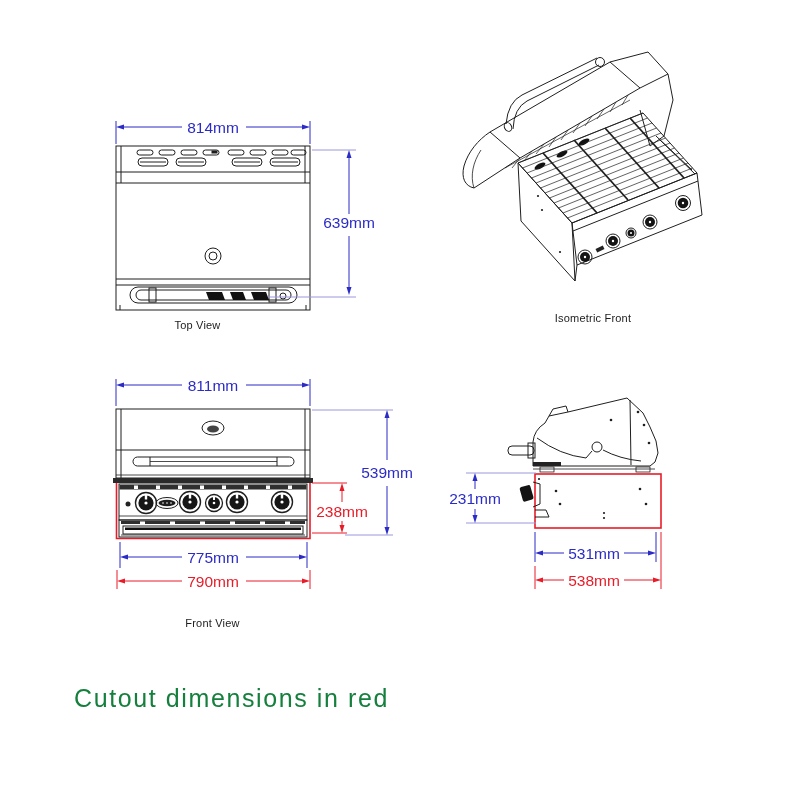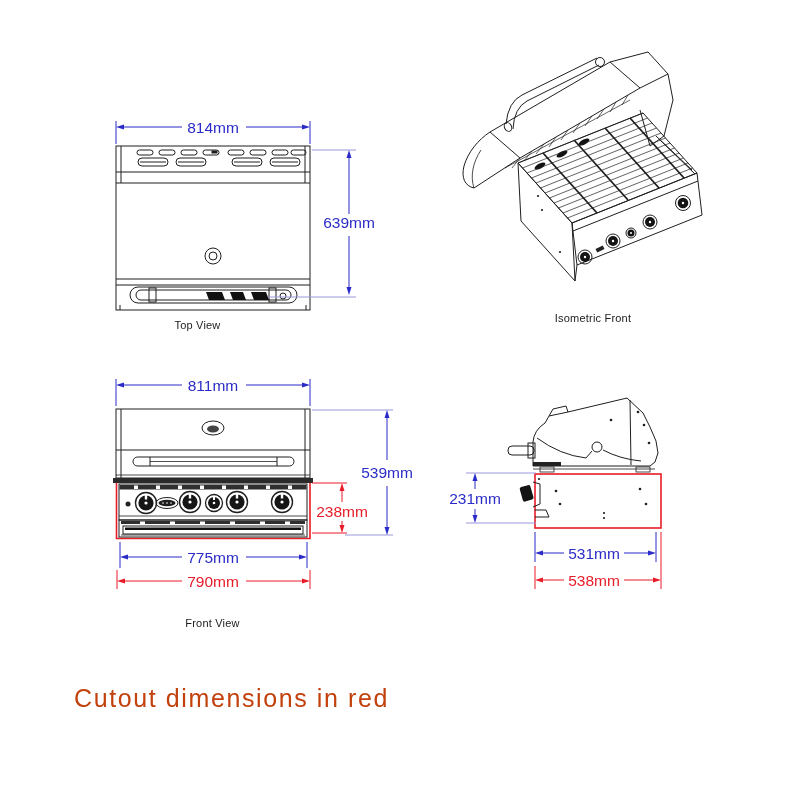--- a/index.html
+++ b/index.html
@@ -1,19 +1,19 @@
 <!DOCTYPE html>
 <html><head>
 <meta charset="utf-8">
 <style>
   html,body{margin:0;padding:0;background:#ffffff;}
   #canvas{position:relative;width:800px;height:792px;background:#ffffff;overflow:hidden;
           font-family:"Liberation Sans",sans-serif;}
   .view-label{position:absolute;text-align:center;font-size:11px;color:#1c1c1c;letter-spacing:.2px;}
-  .note{position:absolute;font-size:25px;color:#c2410c;letter-spacing:1.6px;font-weight:300;}
+  .note{position:absolute;font-size:25px;color:#15803d;letter-spacing:1.6px;font-weight:300;}
   svg{position:absolute;overflow:visible;}
   svg text{font-family:"Liberation Sans",sans-serif;font-size:15.5px;}
   .dim-blue{fill:#2b2bc8;}
   .dim-red{fill:#e81c28;}
 </style>
 </head>
 <body>
 
 <div id="canvas">
 

